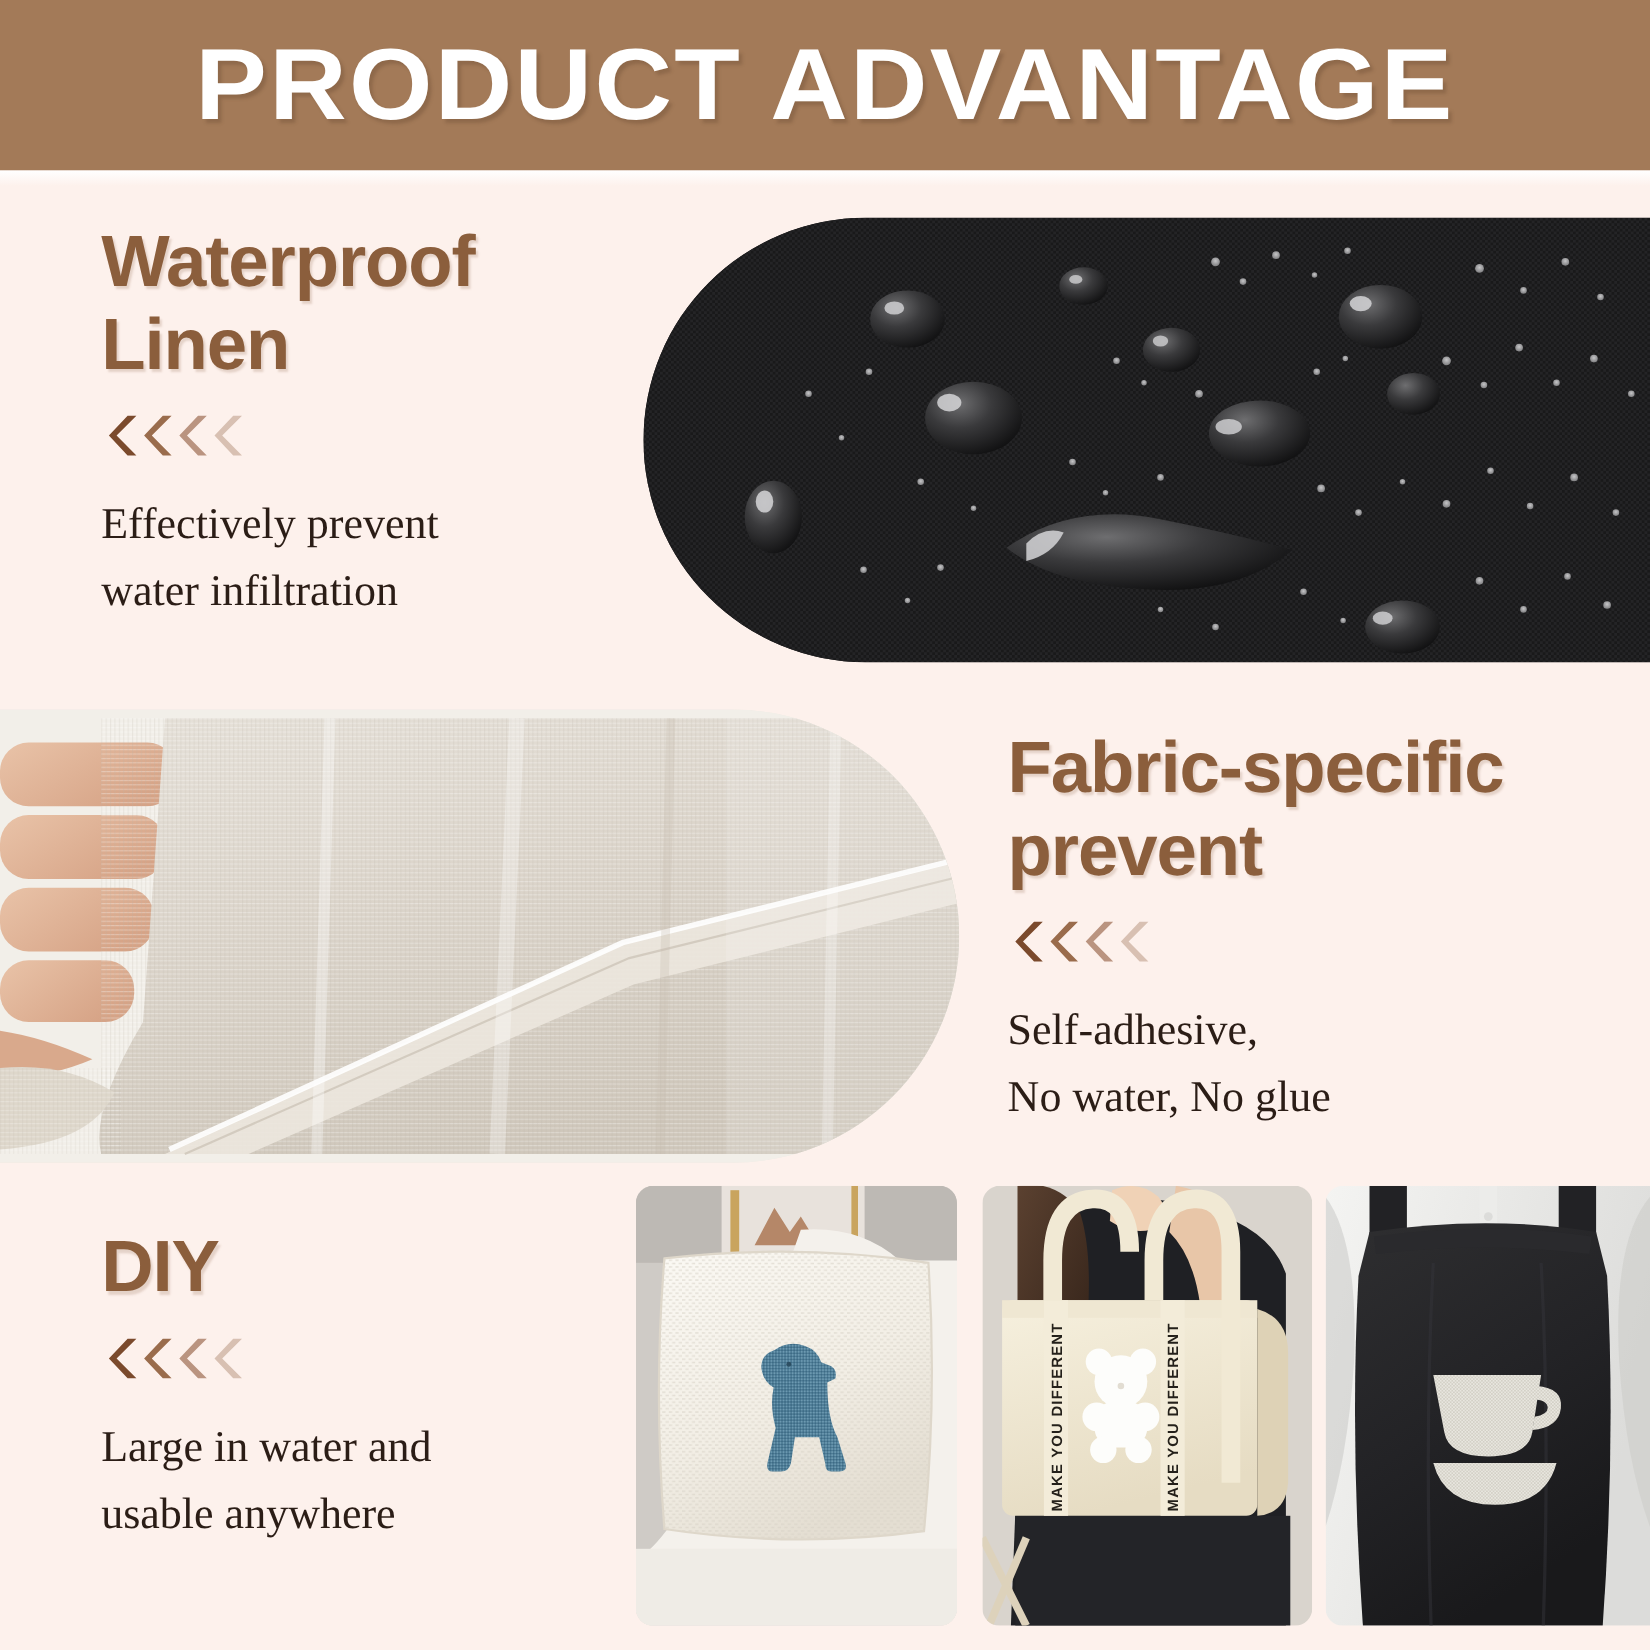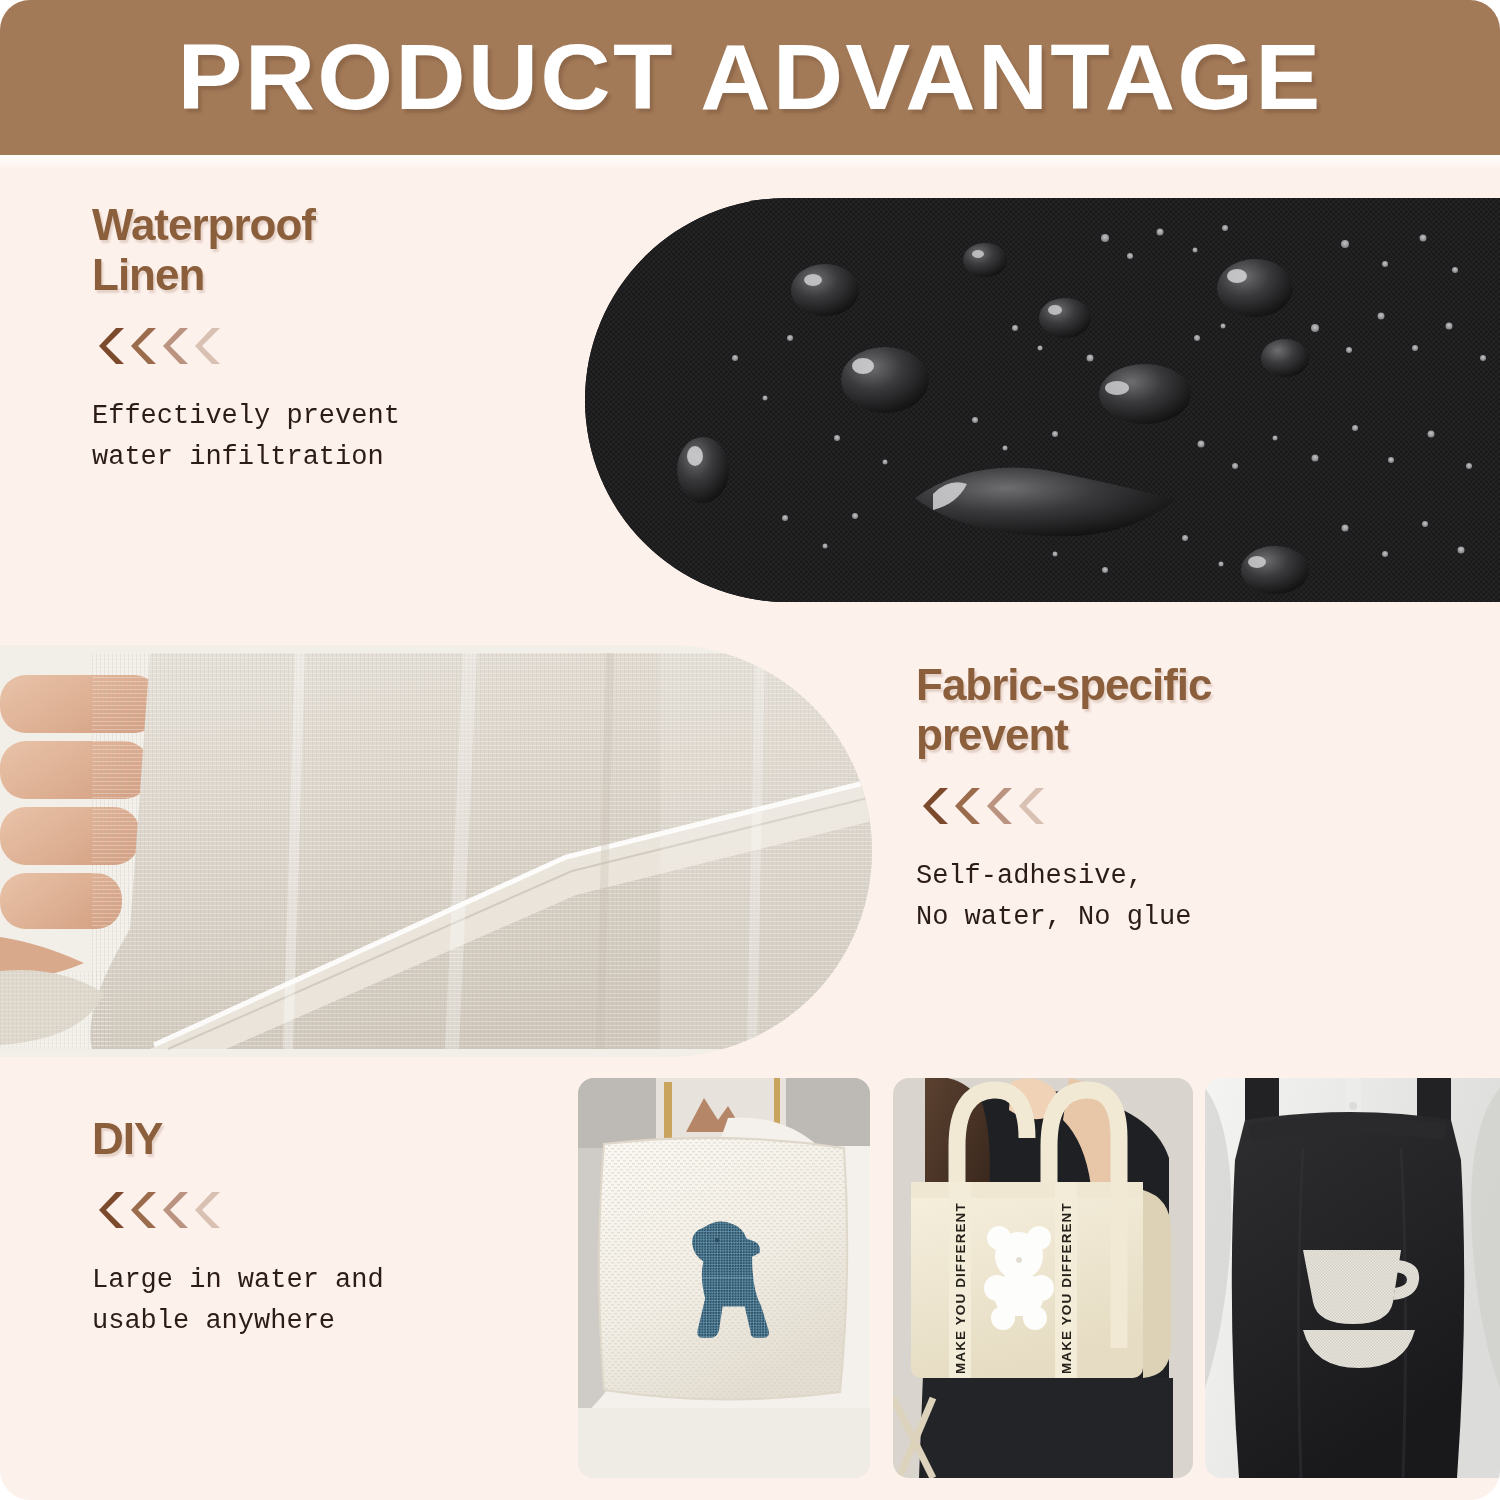--- a/index.html
+++ b/index.html
@@ -7,21 +7,20 @@
     padding: 0;
     background: #ffffff;
   }
   .page {
     position: relative;
     width: 1500px;
     height: 1500px;
     background: #FDF1EC;
     overflow: hidden;
     font-family: "Liberation Sans", sans-serif;
-    border-radius: 30px;
   }
 
   
   .header-bar {
     position: absolute;
     left: 0; top: 0;
     width: 1500px;
     height: 155px;
     background: #A37A58;
     display: flex;
@@ -43,30 +42,30 @@
     left: 0; top: 155px;
     width: 1500px; height: 14px;
     background: linear-gradient(#ffffff, #FDF1EC);
   }
 
   
   .block { position: absolute; }
   .heading {
     font-family: "Liberation Sans", sans-serif;
     font-weight: bold;
-    font-size: 44px;
+    font-size: 66px;
     line-height: 1.14;
     color: #8B5E3C;
     letter-spacing: -1px;
     text-shadow: 2px 3px 2px rgba(140,100,75,0.22);
     white-space: pre-line;
   }
   .subtext {
-    font-family: Liberation Mono, monospace;
-    font-size: 27px;
+    font-family: Liberation Serif, serif;
+    font-size: 40px;
     line-height: 1.52;
     color: #2B1D16;
     white-space: pre-line;
   }
   .chev-row {
     display: flex;
     align-items: center;
     gap: 2px;
     margin: 26px 0 30px 6px;
   }

